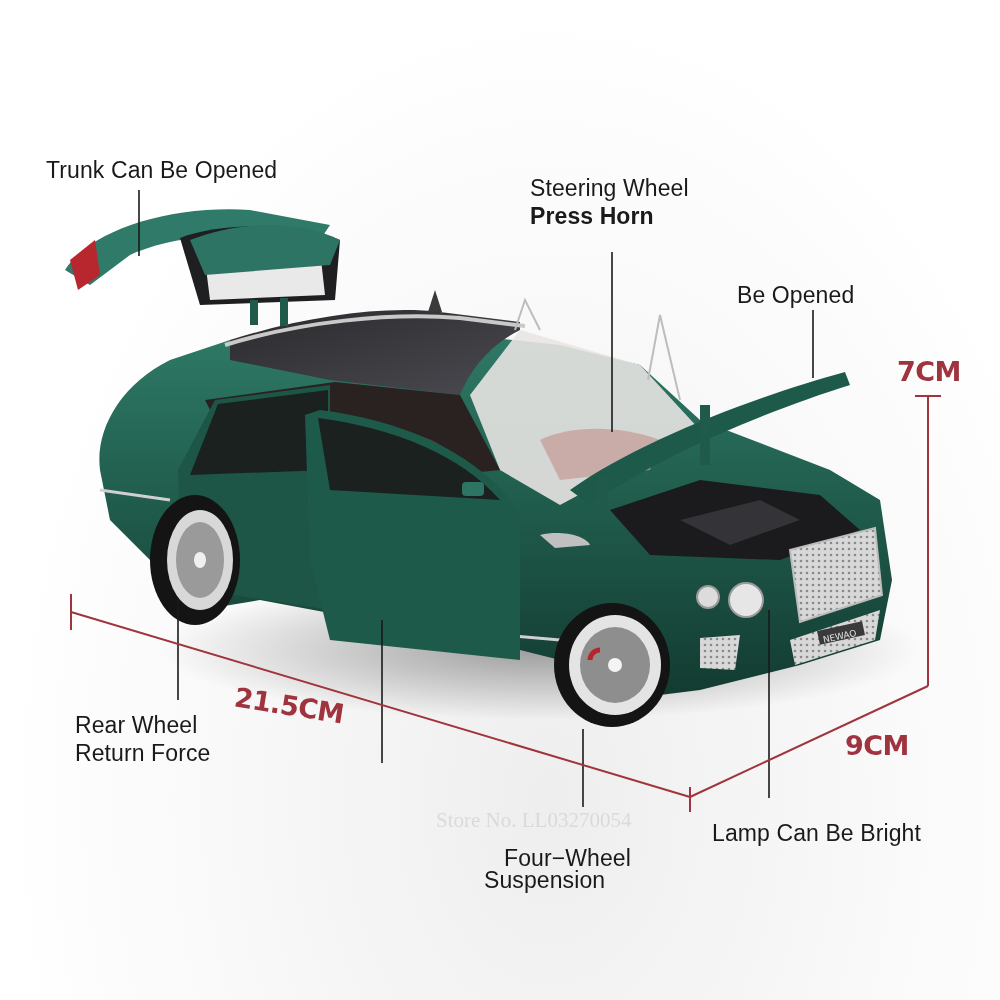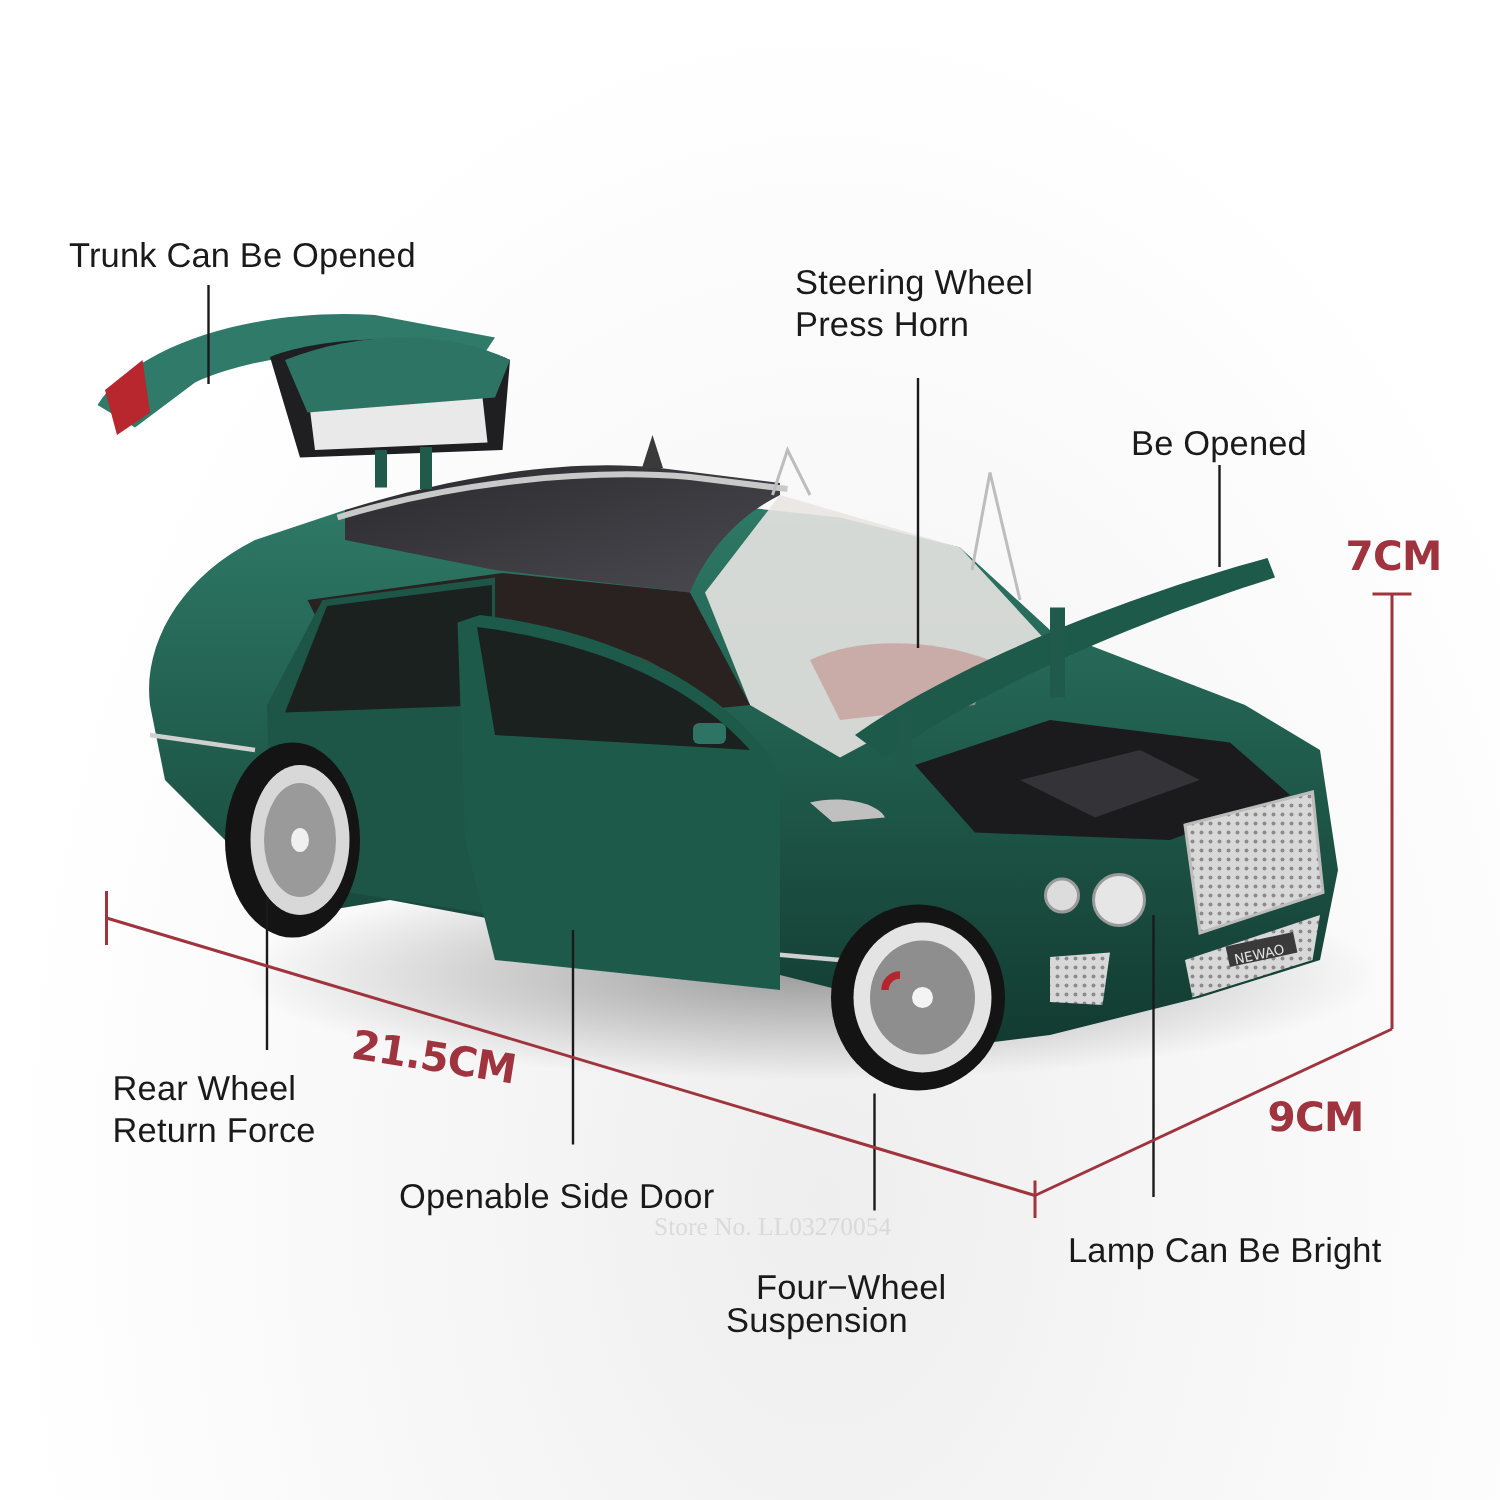--- a/index.html
+++ b/index.html
@@ -5,21 +5,21 @@
   html, body { margin: 0; padding: 0; background: #ffffff; }
   body { width: 1000px; height: 1000px; overflow: hidden; position: relative;
          font-family: "Liberation Sans", "DejaVu Sans", sans-serif; }
   .stage { position: absolute; left: 0; top: 0; width: 1000px; height: 1000px;
            background: radial-gradient(ellipse at 55% 80%, #eeeeee 0%, #f7f7f7 35%, #ffffff 70%); }
   svg.art { position: absolute; left: 0; top: 0; }
   .label { position: absolute; color: #1a1a1a; font-size: 23px; line-height: 28px;
            letter-spacing: 0.1px; white-space: nowrap; }
   .dim { position: absolute; color: #a0343e; font-weight: bold; font-size: 27px;
          font-family: "DejaVu Sans", "Liberation Sans", sans-serif; letter-spacing: -0.5px; }
-  .watermark { position: absolute; color: rgba(200,200,200,0.55); font-size: 17px;
+  .watermark { position: absolute; color: rgba(200,200,200,0.55); font-size: 21px;
                font-family: "Liberation Serif", serif; white-space: nowrap; }
 </style>
 </head>
 <body>
 
 <div class="stage">
 
   <svg class="art" width="1000" height="1000" viewBox="0 0 1000 1000">
     <defs>
       <linearGradient id="bodyG" x1="0" y1="0" x2="0" y2="1">
@@ -135,28 +135,27 @@
       <line x1="690" y1="787" x2="690" y2="812"></line>
       <line x1="690" y1="797" x2="928" y2="686"></line>
       <line x1="928" y1="396" x2="928" y2="686"></line>
       <line x1="915" y1="396" x2="941" y2="396"></line>
     </g>
   </svg>
 
   <div class="label" style="left:46px; top:156px;">Trunk Can Be Opened</div>
 
   <div class="label" style="left:530px; top:174px;">Steering Wheel</div>
-  <div class="label" style="left:530px; top:202px;">Press Horn</div>
+  <div class="label" style="left:530px; top:202px;font-weight:bold;">Press Horn</div>
 
-  <div class="label" style="left:754px; top:281px;text-align:right;">Be Opened</div>
+  <div class="label" style="left:737px; top:281px;text-align:right;">Be Opened</div>
 
   <div class="label" style="left:75px; top:711px;">Rear Wheel</div>
   <div class="label" style="left:75px; top:739px;">Return Force</div>
 
-  <div class="label" style="left:266px; top:783px;">Openable Side Door</div>
 
   <div class="label" style="left:504px; top:844px;">Four−Wheel</div>
   <div class="label" style="left:484px; top:866px;">Suspension</div>
 
   <div class="label" style="left:712px; top:819px;">Lamp Can Be Bright</div>
 
   <div class="dim" style="left:234px; top:690px; transform: rotate(9deg);">21.5CM</div>
   <div class="dim" style="left:845px; top:730px;">9CM</div>
   <div class="dim" style="left:897px; top:356px;">7CM</div>
 

